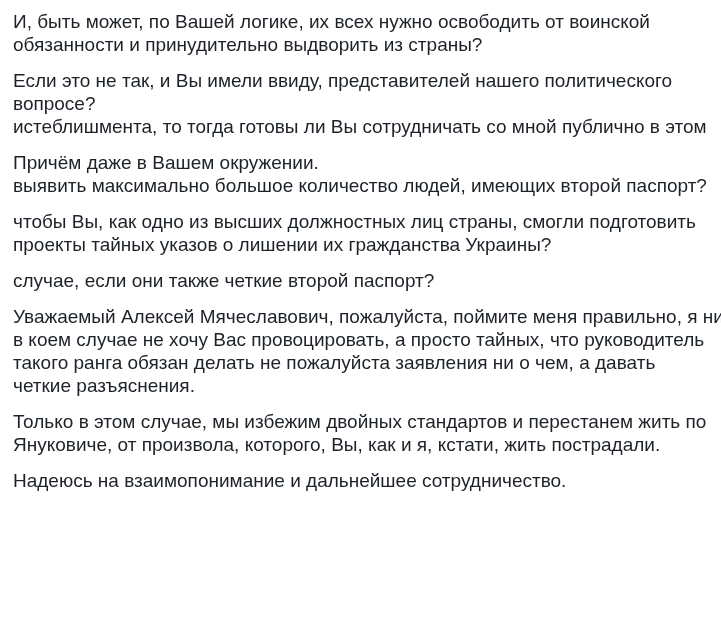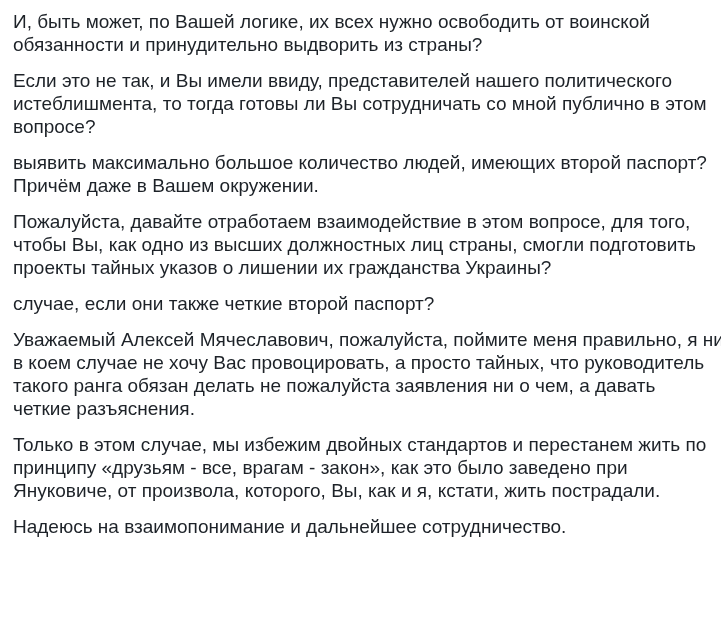--- a/index.html
+++ b/index.html
@@ -35,49 +35,47 @@
 
 <div class="doc">
 
   <div class="para">
     <div class="line">И, быть может, по Вашей логике, их всех нужно освободить от воинской</div>
     <div class="line">обязанности и принудительно выдворить из страны?</div>
   </div>
 
   <div class="para">
     <div class="line">Если это не так, и Вы имели ввиду, представителей нашего политического</div>
+    <div class="line">вопросе?</div>
     <div class="line">истеблишмента, то тогда готовы ли Вы сотрудничать со мной публично в этом</div>
-    <div class="line">вопросе?</div>
   </div>
 
   <div class="para">
+    <div class="line">Причём даже в Вашем окружении.</div>
     <div class="line">выявить максимально большое количество людей, имеющих второй паспорт?</div>
-    <div class="line">Причём даже в Вашем окружении.</div>
   </div>
 
   <div class="para">
-    <div class="line">Пожалуйста, давайте отработаем взаимодействие в этом вопросе, для того,</div>
     <div class="line">чтобы Вы, как одно из высших должностных лиц страны, смогли подготовить</div>
     <div class="line">проекты тайных указов о лишении их гражданства Украины?</div>
   </div>
 
   <div class="para">
     <div class="line">случае, если они также четкие второй паспорт?</div>
   </div>
 
   <div class="para">
     <div class="line">Уважаемый Алексей Мячеславович, пожалуйста, поймите меня правильно, я ни</div>
     <div class="line">в коем случае не хочу Вас провоцировать, а просто тайных, что руководитель</div>
     <div class="line">такого ранга обязан делать не пожалуйста заявления ни о чем, а давать</div>
     <div class="line">четкие разъяснения.</div>
   </div>
 
   <div class="para">
     <div class="line">Только в этом случае, мы избежим двойных стандартов и перестанем жить по</div>
-    <div class="line">принципу «друзьям - все, врагам - закон», как это было заведено при</div>
     <div class="line">Януковиче, от произвола, которого, Вы, как и я, кстати, жить пострадали.</div>
   </div>
 
   <div class="para">
     <div class="line">Надеюсь на взаимопонимание и дальнейшее сотрудничество.</div>
   </div>
 
 </div>
 
 </body></html>

